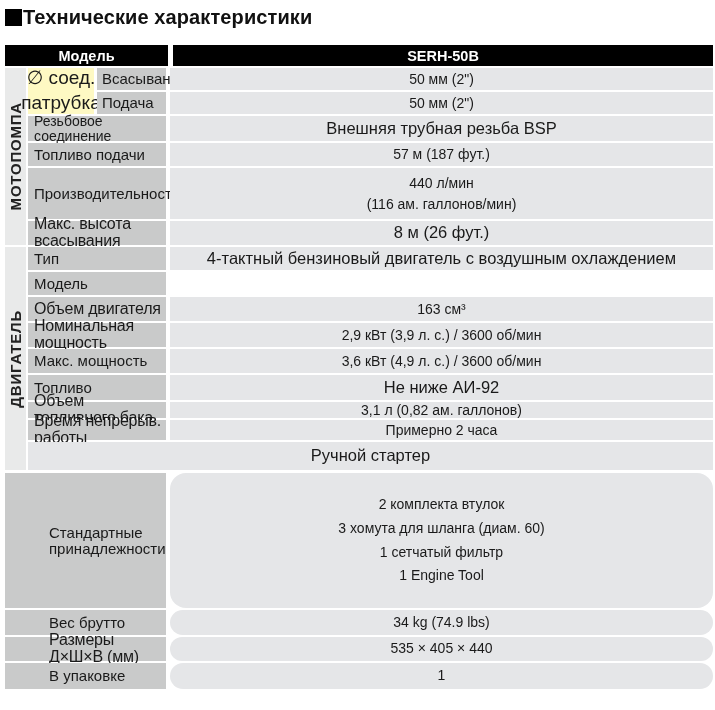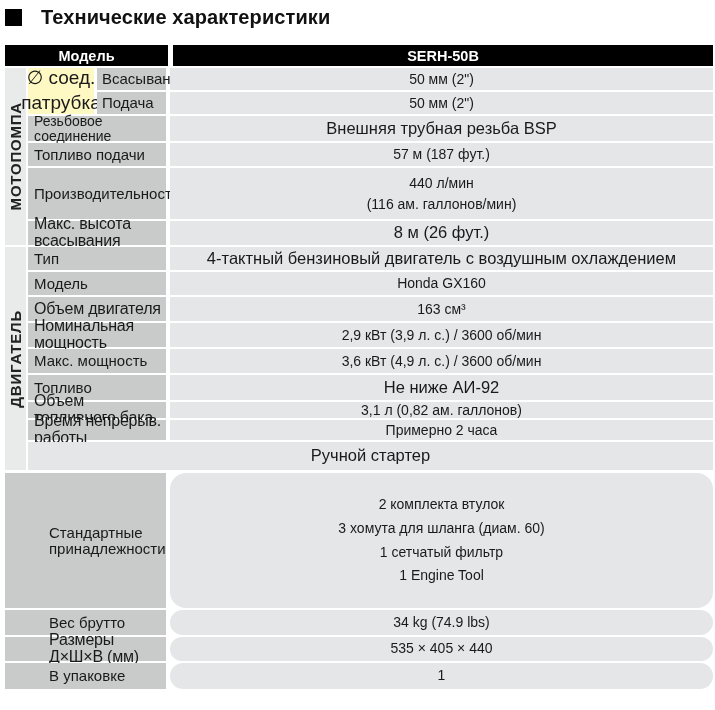--- a/index.html
+++ b/index.html
@@ -2,21 +2,21 @@
 <html><head>
 <meta charset="utf-8">
 <style>
   * { margin:0; padding:0; box-sizing:border-box; }
   html,body { width:715px; height:710px; background:#ffffff; overflow:hidden;
     font-family:"Liberation Sans", sans-serif; color:#1a1a1a; }
 
   .page { width:715px; height:710px; position:relative; }
 
   
-  .title-row { display:flex; align-items:center; gap:19px; padding:6px 0 0 5px; height:28px; }
+  .title-row { display:flex; align-items:center; gap:1px; padding:6px 0 0 5px; height:28px; }
   .title-square { width:17px; height:17px; background:#000; flex:0 0 auto; }
   .title-text { font-size:20px; font-weight:600; letter-spacing:.1px; color:#111; }
 
   
   .spec-table { margin:17px 2px 0 5px; width:708px; display:flex; flex-direction:column; }
 
   .thead { display:flex; gap:5px; height:21px; margin-bottom:2px; }
   .th { background:#000; color:#fff; font-weight:700; font-size:14.5px;
         display:flex; align-items:center; justify-content:center; }
   .th-label { width:163px; }
@@ -115,21 +115,20 @@
       <div class="vstrip">
         <span>ДВИГАТЕЛЬ</span>
       </div>
       <div class="rows">
         <div class="row" style="height:23px">
           <div class="lbl">Тип</div>
           <div class="val big">4-тактный бензиновый двигатель с воздушным охлаждением</div>
         </div>
         <div class="row" style="height:23px">
           <div class="lbl">Модель</div>
-          <div class="val">Honda GX160</div>
         </div>
         <div class="row" style="height:24px">
           <div class="lbl cond">Объем двигателя</div>
           <div class="val">163 см³</div>
         </div>
         <div class="row" style="height:24px">
           <div class="lbl cond">Номинальная мощность</div>
           <div class="val">2,9 кВт (3,9 л. с.) / 3600 об/мин</div>
         </div>
         <div class="row" style="height:24px">

